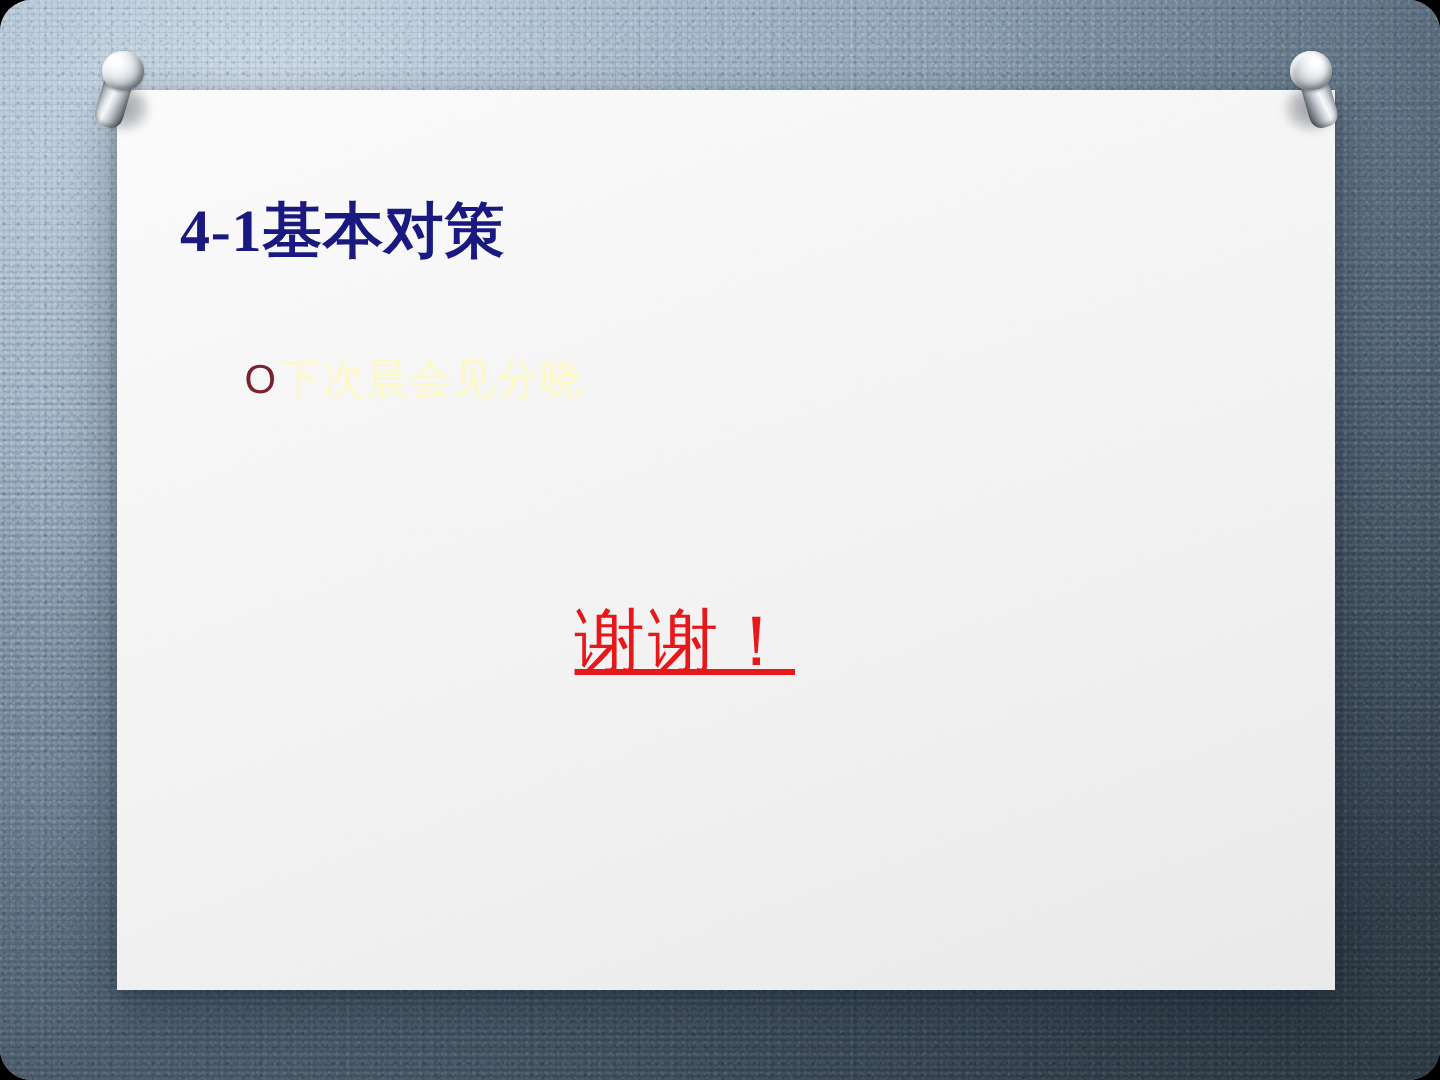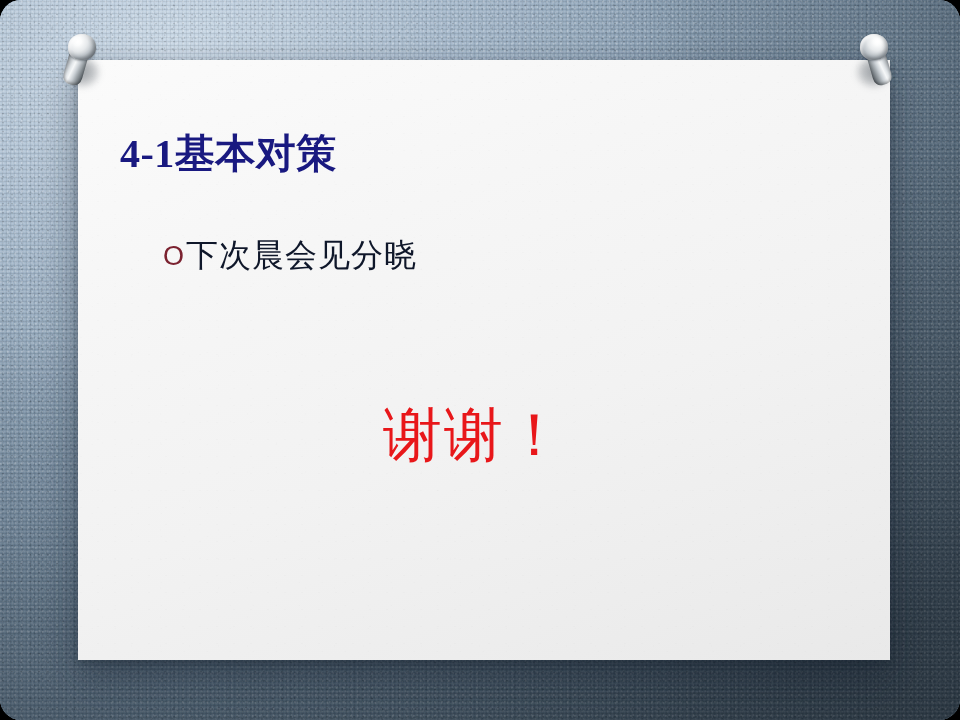--- a/index.html
+++ b/index.html
@@ -217,35 +217,36 @@
   }
   #bullet-marker {
     font-family: "Liberation Sans", "DejaVu Sans", sans-serif;
     font-size: 27px;
     color: #7b2230;
     line-height: 1;
     margin-right: 2px;
     margin-top: 1px;
   }
   #bullet-text {
-    font-size: 32px;
-    color: #0f172a;
+    font-size: 28px;
+    color: #fef9c3;
     letter-spacing: 1px;
     white-space: nowrap;
   }
 
   #thanks {
     position: absolute;
     left: 383px;
     top: 396px;
-    font-size: 59px;
+    font-size: 47px;
     color: #e8171a;
     letter-spacing: 2px;
     white-space: nowrap;
     z-index: 4;
+    text-decoration: underline;
   }
 </style>
 </head>
 <body>
 
 <div id="slide">
 
   <div class="bg-base"></div>
   <div class="bg-weave"></div>
   <div class="bg-grain"></div>

